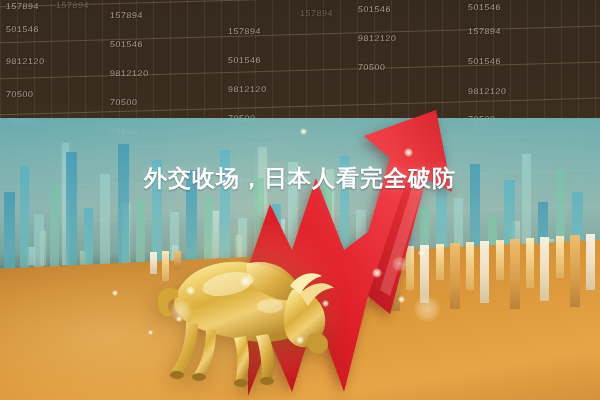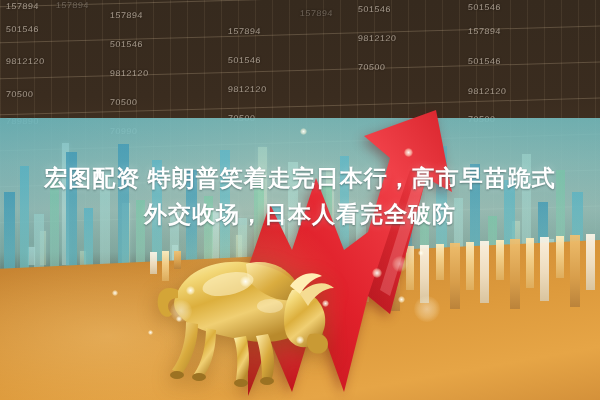--- a/index.html
+++ b/index.html
@@ -378,17 +378,16 @@
   <div class="spark" style="left:418px; top:250px; width:6px;  height:6px;"></div>
   <div class="spark" style="left:148px; top:330px; width:5px;  height:5px;"></div>
   <div class="spark" style="left:170px; top:300px; width:22px; height:22px; opacity:.55;"></div>
   <div class="spark" style="left:414px; top:296px; width:26px; height:26px; opacity:.45;"></div>
   <div class="spark" style="left:392px; top:256px; width:16px; height:16px; opacity:.5;"></div>
   <div class="spark" style="left:404px; top:148px; width:9px;  height:9px;"></div>
   <div class="spark" style="left:300px; top:128px; width:7px;  height:7px;"></div>
   <div class="spark" style="left:112px; top:290px; width:6px;  height:6px;"></div>
 
   <div class="headline">
-    <span class="l1">宏图配资 特朗普笑着走完日本行，高市早苗跪式</span>
     <span class="l2">外交收场，日本人看完全破防</span>
   </div>
 
 </div>
 
 </body></html>

